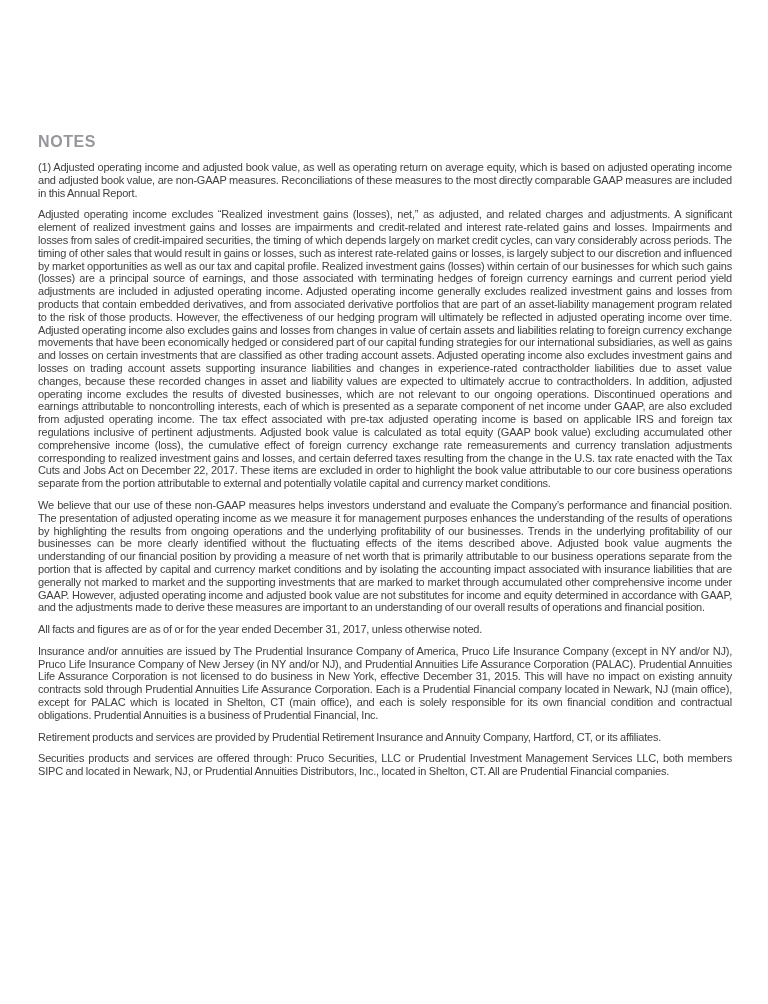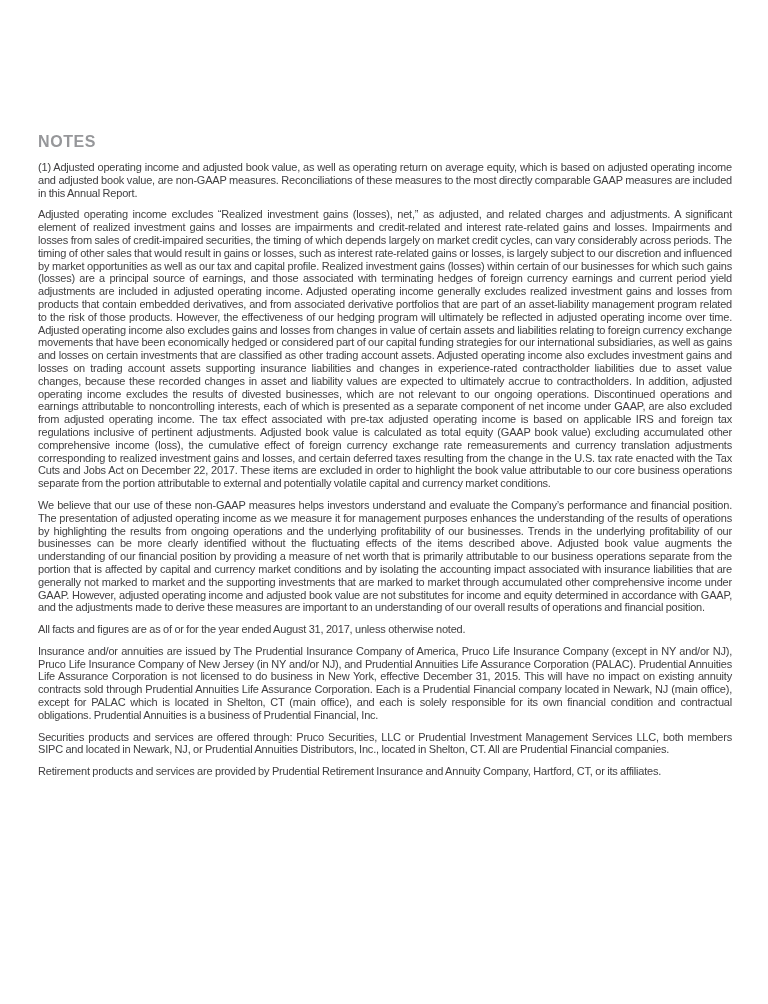--- a/index.html
+++ b/index.html
@@ -69,24 +69,24 @@
 </head>
 <body>
 
 <div class="page">
   <div class="content">
     <h1 class="notes-heading">NOTES</h1>
 
     <p class="para">(1) Adjusted operating income and adjusted book value, as well as operating return on average equity, which is based on adjusted operating income and adjusted book value, are non-GAAP measures. Reconciliations of these measures to the most directly comparable GAAP measures are included in this Annual Report.</p>
     <p class="para">Adjusted operating income excludes “Realized investment gains (losses), net,” as adjusted, and related charges and adjustments. A significant element of realized investment gains and losses are impairments and credit-related and interest rate-related gains and losses. Impairments and losses from sales of credit-impaired securities, the timing of which depends largely on market credit cycles, can vary considerably across periods. The timing of other sales that would result in gains or losses, such as interest rate-related gains or losses, is largely subject to our discretion and influenced by market opportunities as well as our tax and capital profile. Realized investment gains (losses) within certain of our businesses for which such gains (losses) are a principal source of earnings, and those associated with terminating hedges of foreign currency earnings and current period yield adjustments are included in adjusted operating income. Adjusted operating income generally excludes realized investment gains and losses from products that contain embedded derivatives, and from associated derivative portfolios that are part of an asset-liability management program related to the risk of those products. However, the effectiveness of our hedging program will ultimately be reflected in adjusted operating income over time. Adjusted operating income also excludes gains and losses from changes in value of certain assets and liabilities relating to foreign currency exchange movements that have been economically hedged or considered part of our capital funding strategies for our international subsidiaries, as well as gains and losses on certain investments that are classified as other trading account assets. Adjusted operating income also excludes investment gains and losses on trading account assets supporting insurance liabilities and changes in experience-rated contractholder liabilities due to asset value changes, because these recorded changes in asset and liability values are expected to ultimately accrue to contractholders. In addition, adjusted operating income excludes the results of divested businesses, which are not relevant to our ongoing operations. Discontinued operations and earnings attributable to noncontrolling interests, each of which is presented as a separate component of net income under GAAP, are also excluded from adjusted operating income. The tax effect associated with pre-tax adjusted operating income is based on applicable IRS and foreign tax regulations inclusive of pertinent adjustments. Adjusted book value is calculated as total equity (GAAP book value) excluding accumulated other comprehensive income (loss), the cumulative effect of foreign currency exchange rate remeasurements and currency translation adjustments corresponding to realized investment gains and losses, and certain deferred taxes resulting from the change in the U.S. tax rate enacted with the Tax Cuts and Jobs Act on December 22, 2017. These items are excluded in order to highlight the book value attributable to our core business operations separate from the portion attributable to external and potentially volatile capital and currency market conditions.</p>
     <p class="para">We believe that our use of these non-GAAP measures helps investors understand and evaluate the Company’s performance and financial position. The presentation of adjusted operating income as we measure it for management purposes enhances the understanding of the results of operations by highlighting the results from ongoing operations and the underlying profitability of our businesses. Trends in the underlying profitability of our businesses can be more clearly identified without the fluctuating effects of the items described above. Adjusted book value augments the understanding of our financial position by providing a measure of net worth that is primarily attributable to our business operations separate from the portion that is affected by capital and currency market conditions and by isolating the accounting impact associated with insurance liabilities that are generally not marked to market and the supporting investments that are marked to market through accumulated other comprehensive income under GAAP. However, adjusted operating income and adjusted book value are not substitutes for income and equity determined in accordance with GAAP, and the adjustments made to derive these measures are important to an understanding of our overall results of operations and financial position.</p>
-    <p class="para">All facts and figures are as of or for the year ended August 31, 2017, unless otherwise noted.</p>
+    <p class="para">All facts and figures are as of or for the year ended December 31, 2017, unless otherwise noted.</p>
     <p class="para">Insurance and/or annuities are issued by The Prudential Insurance Company of America, Pruco Life Insurance Company (except in NY and/or NJ), Pruco Life Insurance Company of New Jersey (in NY and/or NJ), and Prudential Annuities Life Assurance Corporation (PALAC). Prudential Annuities Life Assurance Corporation is not licensed to do business in New York, effective December 31, 2015. This will have no impact on existing annuity contracts sold through Prudential Annuities Life Assurance Corporation. Each is a Prudential Financial company located in Newark, NJ (main office), except for PALAC which is located in Shelton, CT (main office), and each is solely responsible for its own financial condition and contractual obligations. Prudential Annuities is a business of Prudential Financial, Inc.</p>
+    <p class="para">Retirement products and services are provided by Prudential Retirement Insurance and Annuity Company, Hartford, CT, or its affiliates.</p>
     <p class="para">Securities products and services are offered through: Pruco Securities, LLC or Prudential Investment Management Services LLC, both members SIPC and located in Newark, NJ, or Prudential Annuities Distributors, Inc., located in Shelton, CT. All are Prudential Financial companies.</p>
-    <p class="para">Retirement products and services are provided by Prudential Retirement Insurance and Annuity Company, Hartford, CT, or its affiliates.</p>
 
     <p class="para"><em>FORTUNE</em><sup>®</sup><span> and “The World’s Most Admired December</span><sup>®</sup><span>” are registered trademarks of Time Inc. 2017 ranking as of 1/04/2018.</span></p>
   </div>
 
   <div class="footer">
     <span class="footer-report">Prudential Financial, Inc. 2017 Annual Report</span>
     <span class="footer-pagenum">5</span>
   </div>
 </div>
 

